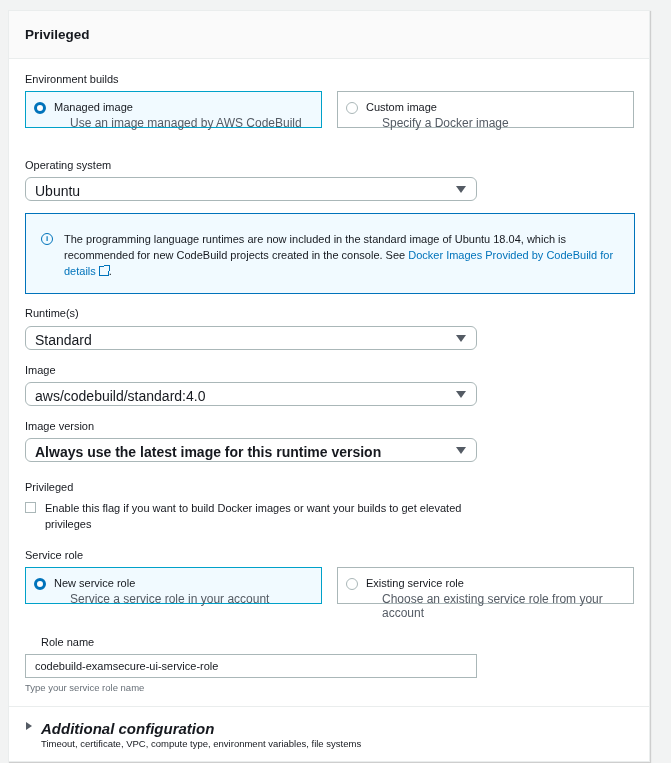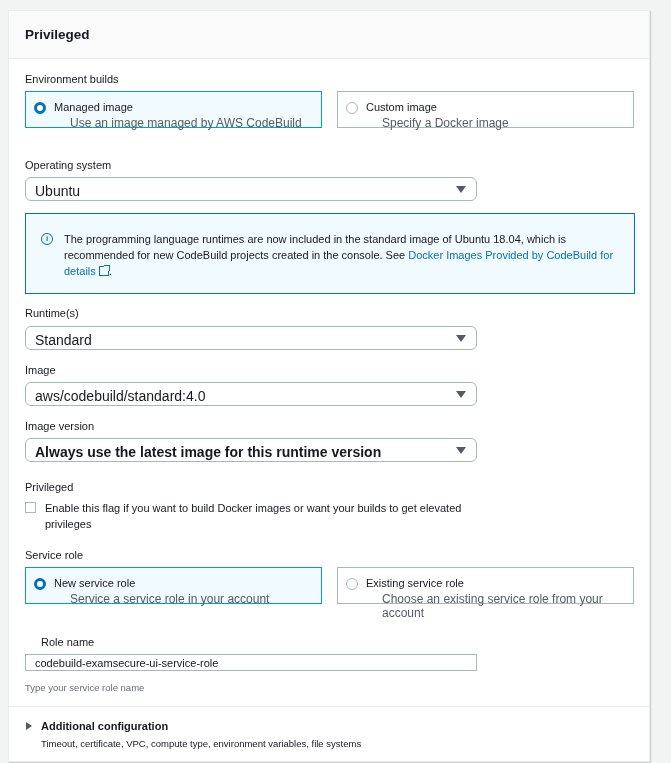--- a/index.html
+++ b/index.html
@@ -18,26 +18,26 @@
   .tile-desc { position: absolute; left: 44px; top: 24px; font-size: 12px; color: #545b64; }
   .select { position: absolute; left: 16px; width: 452px; height: 24px; border: 1px solid #aab7b8; background: #fff; padding: 5px 9px; font-size: 14px; border-radius: 6px; }
   .caret { position: absolute; right: 10px; top: 8px; width: 0; height: 0; border-left: 5px solid transparent; border-right: 5px solid transparent; border-top: 7px solid #545b64; }
   .info-box { position: absolute; left: 16px; top: 202px; width: 610px; height: 81px; border: 1px solid #0073bb; background: #f1faff; padding: 17px 14px 0 38px; font-size: 11px; line-height: 16px; color: #16191f; }
   .info-icon { position: absolute; left: 15px; top: 19px; width: 12px; height: 12px; border: 1.5px solid #0073bb; border-radius: 50%; color: #0073bb; font-size: 8px; font-weight: bold; text-align: center; line-height: 9px; }
   .link { color: #0073bb; }
   .ext-icon { display: inline-block; width: 10px; height: 10px; border: 1.3px solid #0073bb; position: relative; top: 1px; margin-left: 3px; }
   .ext-icon::after { content: ""; position: absolute; right: -2px; top: -2px; width: 5px; height: 5px; border-top: 1.3px solid #0073bb; border-right: 1.3px solid #0073bb; background: #f1faff; }
   .checkbox { position: absolute; left: 16px; top: 491px; width: 11px; height: 11px; border: 1px solid #aab7b8; background: #fff; }
   .check-label { position: absolute; left: 36px; top: 489px; width: 420px; font-size: 11px; line-height: 16px; color: #16191f; }
-  .text-input { position: absolute; left: 16px; top: 643px; width: 452px; height: 17px; border: 1px solid #aab7b8; background: #fff; padding: 5px 9px; font-size: 11px; font-family: "Liberation Sans", sans-serif; color: #16191f; }
+  .text-input { position: absolute; left: 16px; top: 643px; width: 452px; height: 24px; border: 1px solid #aab7b8; background: #fff; padding: 5px 9px; font-size: 11px; font-family: "Liberation Sans", sans-serif; color: #16191f; }
   .hint { position: absolute; left: 16px; top: 671px; font-size: 9.5px; color: #687078; }
   .divider { position: absolute; left: 0; top: 695px; width: 640px; height: 1px; background: #eaeded; }
   .expander { position: absolute; left: 17px; top: 709px; }
   .tri { position: absolute; left: 0; top: 2px; width: 0; height: 0; border-top: 4.5px solid transparent; border-bottom: 4.5px solid transparent; border-left: 6px solid #545b64; }
-  .exp-title { position: absolute; left: 15px; top: 0; font-size: 11px; font-weight: bold; color: #16191f; white-space: nowrap; }
+  .exp-title { position: absolute; left: 15px; top: 0; font-size: 15px; font-weight: bold; color: #16191f; white-space: nowrap; font-style: italic; }
   .exp-desc { position: absolute; left: 15px; top: 18px; font-size: 9.5px; color: #16191f; white-space: nowrap; }
 </style>
 </head>
 <body>
 
 <div class="card">
   <div class="card-header">
     <div class="card-title">Privileged</div>
   </div>
 

